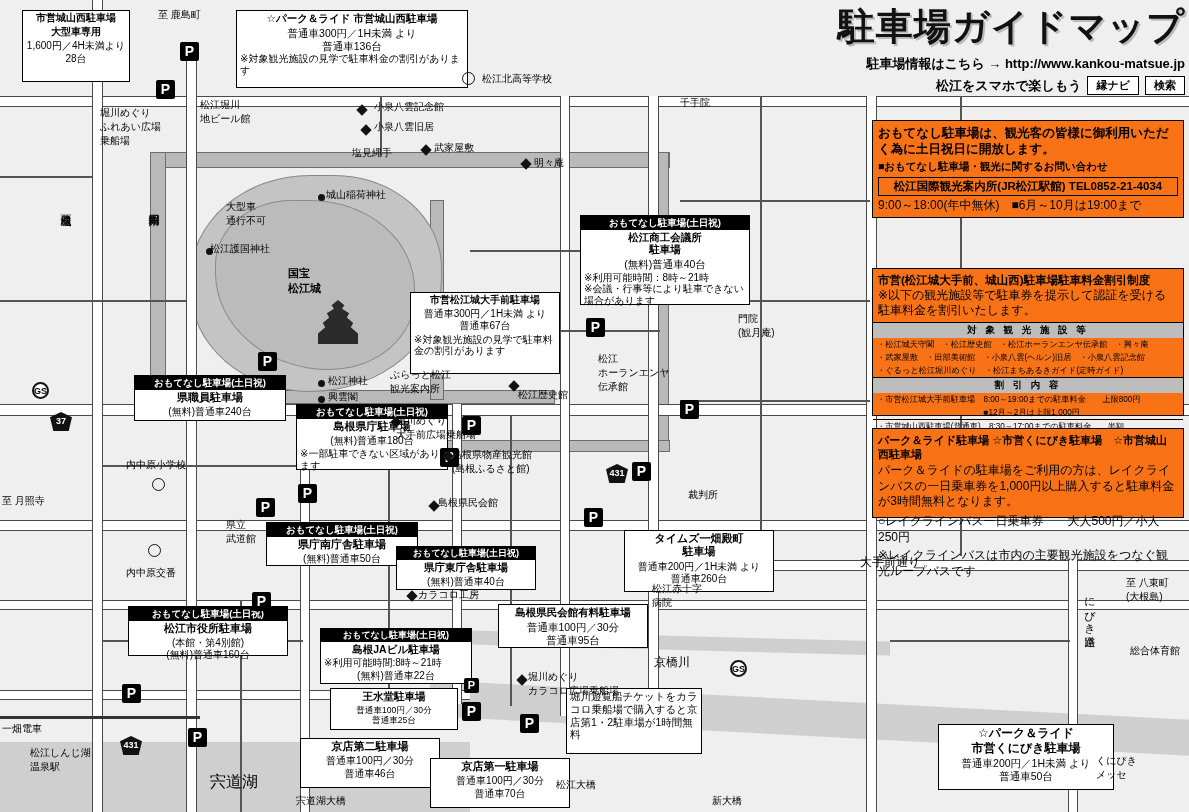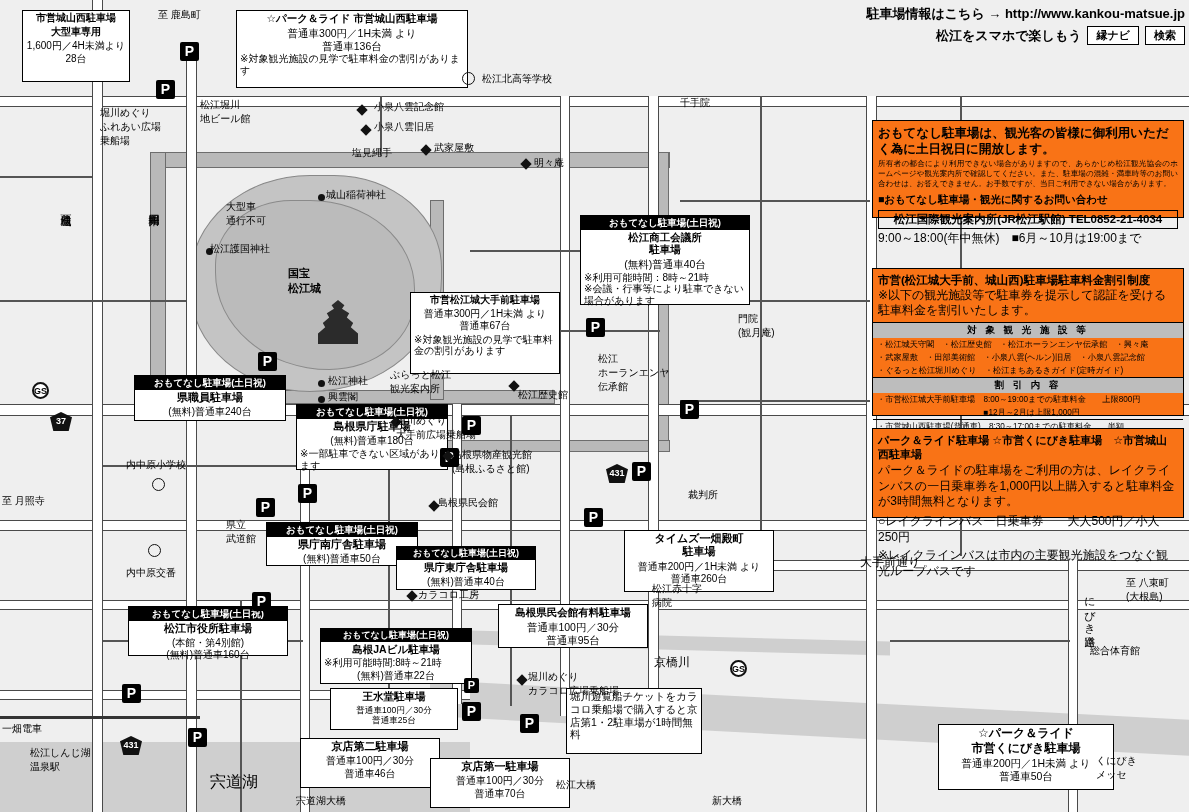--- a/index.html
+++ b/index.html
@@ -110,31 +110,31 @@
   <div class="thinline" style="left:890px;top:640px;width:180px;height:1.5px;"></div>
   <div class="thinline" style="left:960px;top:96px;width:1.5px;height:460px;"></div>
   <div class="thinline" style="left:380px;top:96px;width:1.5px;height:60px;"></div>
   <div class="thinline" style="left:240px;top:600px;width:1.5px;height:212px;"></div>
   <div class="thinline" style="left:388px;top:416px;width:1.5px;height:290px;"></div>
   <div class="thinline" style="left:510px;top:416px;width:1.5px;height:290px;"></div>
   <div class="thinline" style="left:760px;top:96px;width:1.5px;height:470px;"></div>
   <div class="thinline" style="left:0;top:716px;width:200px;height:2.5px;background:#333;"></div>
 
   <div id="headwrap">
+    <div class="maptitle">駐車場ガイドマップ</div>
     <div class="subt">駐車場情報はこちら → http://www.kankou-matsue.jp</div>
     <div class="subt2">
       <span>松江をスマホで楽しもう</span>
       <span class="inputbox">縁ナビ</span>
       <span class="srchbtn">検索</span>
     </div>
   </div>
 
   <div class="panel" style="left:872px;top:120px;width:312px;height:98px;">
     <div class="ph">おもてなし駐車場は、観光客の皆様に御利用いただく為に土日祝日に開放します。</div>
-    <div class="pp">所有者の都合により利用できない場合がありますので、あらかじめ松江観光協会のホームページや観光案内所で確認してください。また、駐車場の混雑・満車時等のお問い合わせは、お答えできません。お手数ですが、当日ご利用できない場合があります。</div>
     <div class="sect">■おもてなし駐車場・観光に関するお問い合わせ</div>
     <div class="tel">松江国際観光案内所(JR松江駅館)  TEL0852-21-4034</div>
     <div class="small">9:00～18:00(年中無休)　■6月～10月は19:00まで</div>
   </div>
 
   <div class="panel" style="left:872px;top:268px;width:312px;height:148px;">
     <div class="ph" style="font-size:11.5px;padding-bottom:0">市営(松江城大手前、城山西)駐車場駐車料金割引制度</div>
     <div class="small" style="padding-top:0">※以下の観光施設等で駐車券を提示して認証を受ける駐車料金を割引いたします。</div>
     <div class="tblhd">対 象 観 光 施 設 等</div>
     <div class="tblcell">・松江城天守閣　・松江歴史館　・松江ホーランエンヤ伝承館　・興々庵</div>
@@ -348,21 +348,21 @@
 武道館</div>
   <div class="lbl" style="left:418px;top:588px;">カラコロ工房</div>
   <div class="lbl" style="left:652px;top:582px;white-space:pre-line;">松江赤十字
 病院</div>
   <div class="lbl" style="left:528px;top:670px;white-space:pre-line;">堀川めぐり
 カラコロ広場乗船場</div>
   <div class="lbl" style="left:654px;top:654px;font-size:12px;">京橋川</div>
   <div class="lbl" style="left:860px;top:554px;font-size:12px;">大手前通り</div>
   <div class="lbl" style="left:1126px;top:576px;white-space:pre-line;">至 八束町
 (大根島)</div>
-  <div class="lbl" style="left:1090px;top:644px;">総合体育館</div>
+  <div class="lbl" style="left:1130px;top:644px;">総合体育館</div>
   <div class="lbl" style="left:1096px;top:754px;white-space:pre-line;">くにびき
 メッセ</div>
   <div class="lbl" style="left:556px;top:778px;">松江大橋</div>
   <div class="lbl" style="left:712px;top:794px;">新大橋</div>
   <div class="lbl" style="left:296px;top:794px;">宍道湖大橋</div>
   <div class="lbl" style="left:210px;top:772px;font-size:16px;">宍道湖</div>
   <div class="lbl" style="left:2px;top:722px;">一畑電車</div>
   <div class="lbl" style="left:30px;top:746px;white-space:pre-line;">松江しんじ湖
 温泉駅</div>
   <div class="lbl" style="left:2px;top:494px;">至 月照寺</div>

